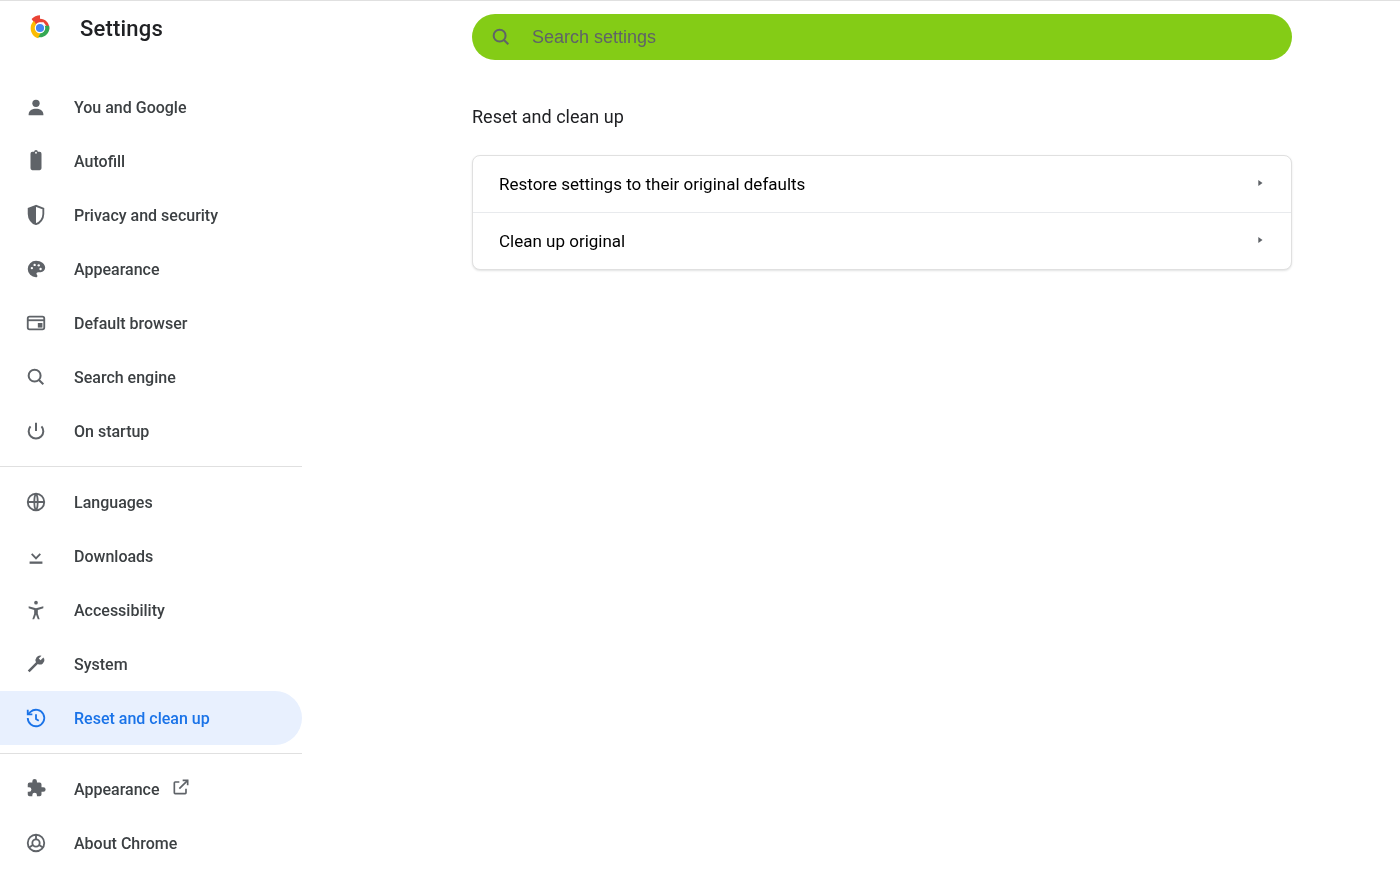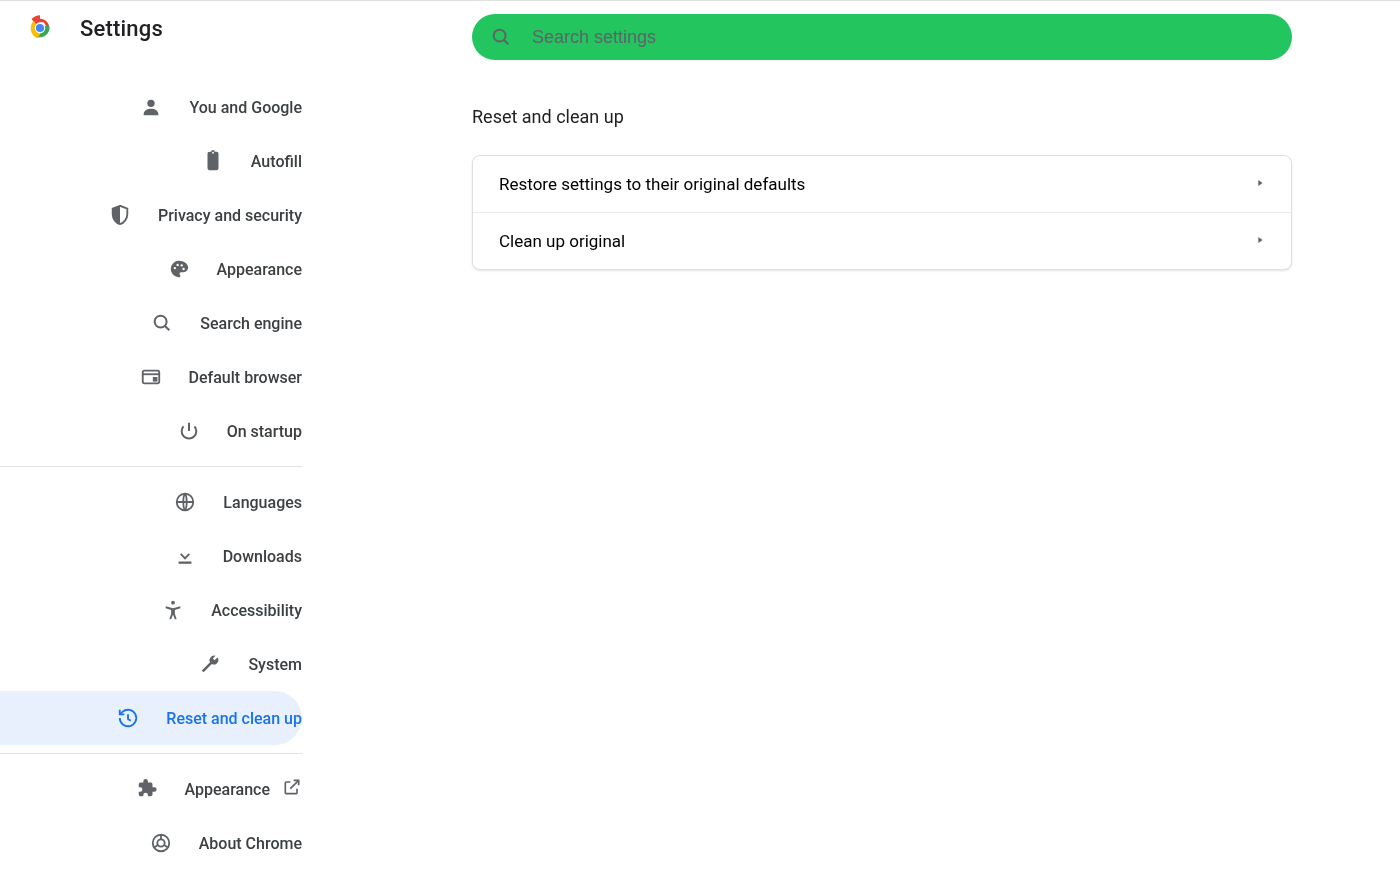--- a/index.html
+++ b/index.html
@@ -42,27 +42,26 @@
     top: 80px;
     left: 0;
     width: 302px;
     display: flex;
     flex-direction: column;
   }
   .nav-item {
     display: flex;
     align-items: center;
     height: 54px;
-    padding-left: 36px;
+    padding-left: 24px;
     cursor: pointer;
     color: #3c4043;
     font-size: 16px;
     border-top-right-radius: 27px;
     border-bottom-right-radius: 27px;
-    justify-content: flex-end;
   }
   .nav-item .icon-slot {
     width: 24px;
     height: 24px;
     display: flex;
     align-items: center;
     justify-content: center;
     color: #5f6368;
     flex-shrink: 0;
   }
@@ -85,21 +84,21 @@
     margin: 8px 0;
     width: 302px;
   }
 
   .search-wrap {
     position: absolute;
     top: 14px;
     left: 472px;
     width: 820px;
     height: 46px;
-    background: #22c55e;
+    background: #84cc16;
     border-radius: 50px;
     display: flex;
     align-items: center;
     padding: 0 18px;
   }
   .search-wrap .search-icon {
     color: #5f6368;
     display: flex;
     align-items: center;
   }
@@ -219,37 +218,37 @@
           <circle cx="10.5" cy="7.5" r="1.3" fill="#fff"></circle>
           <circle cx="15" cy="8" r="1.3" fill="#fff"></circle>
           <circle cx="17" cy="12" r="1.3" fill="#fff"></circle>
         </svg>
     </span>
     <span class="nav-label">Appearance</span>
   </div>
 
   <div class="nav-item">
     <span class="icon-slot">
+      <svg width="22" height="22" viewBox="0 0 24 24" fill="currentColor">
+          <rect x="3" y="5" width="18" height="14" rx="2" fill="none" stroke="currentColor" stroke-width="2"></rect>
+          <line x1="3" y1="9" x2="21" y2="9" stroke="currentColor" stroke-width="2"></line>
+          <rect x="14" y="12" width="5" height="5" fill="currentColor"></rect>
+        </svg>
+    </span>
+    <span class="nav-label">Default browser</span>
+  </div>
+
+  <div class="nav-item">
+    <span class="icon-slot">
       <svg width="22" height="22" viewBox="0 0 24 24" fill="none" stroke="currentColor" stroke-width="2.2">
           <circle cx="10.5" cy="10.5" r="6.5"></circle>
           <line x1="20" y1="20" x2="15.2" y2="15.2"></line>
         </svg>
     </span>
     <span class="nav-label">Search engine</span>
-  </div>
-
-  <div class="nav-item">
-    <span class="icon-slot">
-      <svg width="22" height="22" viewBox="0 0 24 24" fill="currentColor">
-          <rect x="3" y="5" width="18" height="14" rx="2" fill="none" stroke="currentColor" stroke-width="2"></rect>
-          <line x1="3" y1="9" x2="21" y2="9" stroke="currentColor" stroke-width="2"></line>
-          <rect x="14" y="12" width="5" height="5" fill="currentColor"></rect>
-        </svg>
-    </span>
-    <span class="nav-label">Default browser</span>
   </div>
 
   <div class="nav-item">
     <span class="icon-slot">
       <svg width="22" height="22" viewBox="0 0 24 24" fill="none" stroke="currentColor" stroke-width="2.2">
           <path d="M12 3v9"></path>
           <path d="M6 7a8 8 0 1 0 12 0"></path>
         </svg>
     </span>
     <span class="nav-label">On startup</span>

